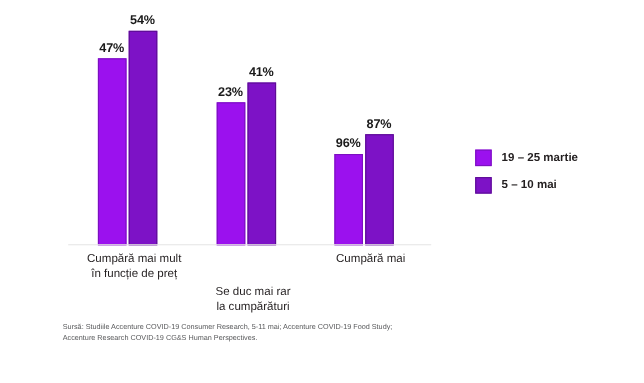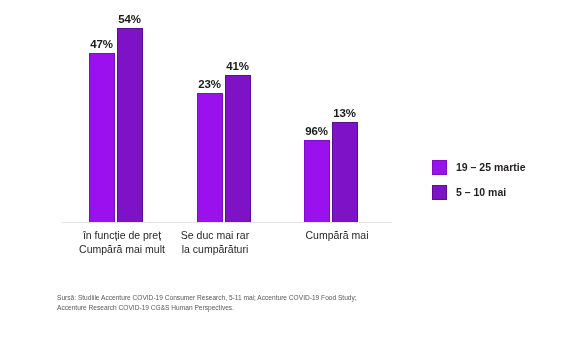--- a/index.html
+++ b/index.html
@@ -99,29 +99,29 @@
   .cat-label {
     position: absolute;
     top: 0;
     width: 120px;
     text-align: center;
     font-size: 10.5px;
     line-height: 14px;
     color: #231f20;
   }
   #cat-label-0 { left: 0px; }
-  #cat-label-1 { left: 93px; }
+  #cat-label-1 { left: 108px; margin-top: 30px; }
   #cat-label-2 { left: 215px; }
   .cat-line { display: block; }
 
   
   #legend {
     position: absolute;
     left: 432px;
-    top: 158px;
+    top: 134px;
     width: 140px;
   }
   .legend-item {
     position: relative;
     height: 25px;
   }
   .legend-swatch {
     position: absolute;
     left: 0;
     top: 2px;
@@ -188,33 +188,33 @@
         <div class="bar s1" style="height: 148px;"></div>
       </div>
     </div>
 
     <div class="bar-group" id="bar-group-2">
       <div class="bar-wrap series-0">
         <div class="bar-value" style="bottom: 86px;">96%</div>
         <div class="bar s0" style="height: 83px;"></div>
       </div>
       <div class="bar-wrap series-1">
-        <div class="bar-value" style="bottom: 104px;">13%</div>
+        <div class="bar-value" style="bottom: 104px;">87%</div>
         <div class="bar s1" style="height: 101px;"></div>
       </div>
     </div>
 
   </div>
 
   <div id="axis-baseline"></div>
 
   <div id="category-labels">
     <div class="cat-label" id="cat-label-0">
+      <span class="cat-line">Cumpără mai mult</span>
       <span class="cat-line">în funcție de preț</span>
-      <span class="cat-line">Cumpără mai mult</span>
     </div>
     <div class="cat-label" id="cat-label-1">
       <span class="cat-line">Se duc mai rar</span>
       <span class="cat-line">la cumpărături</span>
     </div>
     <div class="cat-label" id="cat-label-2">
       <span class="cat-line">Cumpără mai</span>
     </div>
   </div>
 

